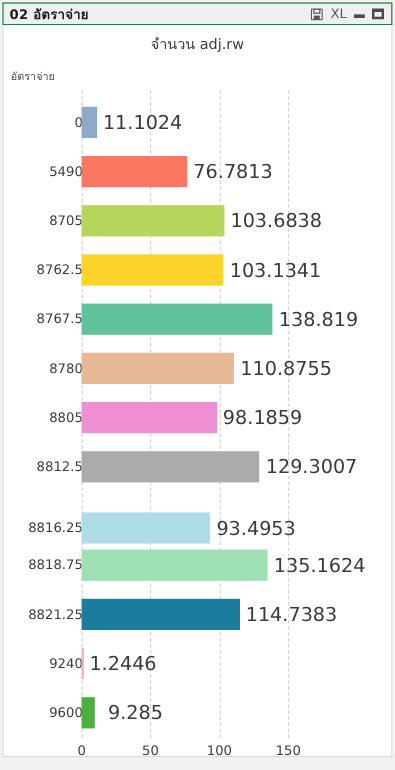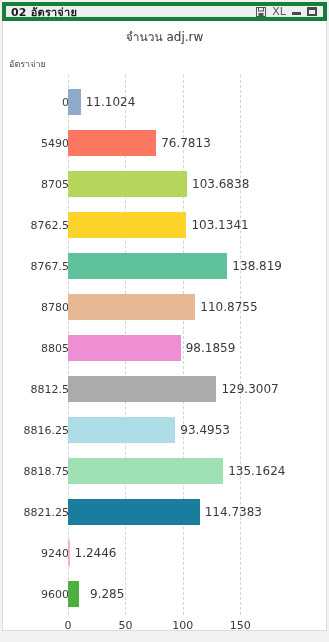--- a/index.html
+++ b/index.html
@@ -24,21 +24,21 @@
     box-sizing: border-box;
   }
 
   
   .titlebar {
     position: absolute;
     left: 2px; top: 2px;
     width: 325px;
     height: 19px;
     background: #efefef;
-    border: 4px solid #15803d;
+    border: 1px solid #15803d;
     box-sizing: border-box;
     display: flex;
     align-items: center;
   }
   .titlebar-text {
     font-size: 11px;
     color: #1a1a1a;
     font-weight: bold;
     margin-left: 5px;
     white-space: nowrap;
@@ -153,21 +153,21 @@
     position: absolute;
     left: 65px;
     top: 50%;
     transform: translateY(-50%);
     height: 26px;
   }
   .val-label {
     position: absolute;
     top: 50%;
     transform: translateY(-50%);
-    font-size: 12px;
+    font-size: 16px;
     color: #3a3a3a;
     white-space: nowrap;
   }
 
   
   .x-axis {
     position: absolute;
     left: 0;
     top: 540px;
     width: 325px;
@@ -248,21 +248,21 @@
           <div class="row" style="top: 252px;">
             <span class="cat-label">8805</span>
             <div class="bar" style="width: 112.717px; background: rgb(238, 143, 212);"></div>
             <span class="val-label" style="left: 182.717px;">98.1859</span>
           </div>
           <div class="row" style="top: 293px;">
             <span class="cat-label">8812.5</span>
             <div class="bar" style="width: 148.437px; background: rgb(171, 171, 171);"></div>
             <span class="val-label" style="left: 218.437px;">129.3007</span>
           </div>
-          <div class="row" style="top: 334px;">
+          <div class="row" style="top: 344px;">
             <span class="cat-label">8816.25</span>
             <div class="bar" style="width: 107.333px; background: rgb(173, 220, 230);"></div>
             <span class="val-label" style="left: 177.333px;">93.4953</span>
           </div>
           <div class="row" style="top: 375px;">
             <span class="cat-label">8818.75</span>
             <div class="bar" style="width: 155.166px; background: rgb(159, 224, 180);"></div>
             <span class="val-label" style="left: 225.166px;">135.1624</span>
           </div>
           <div class="row" style="top: 416px;">

